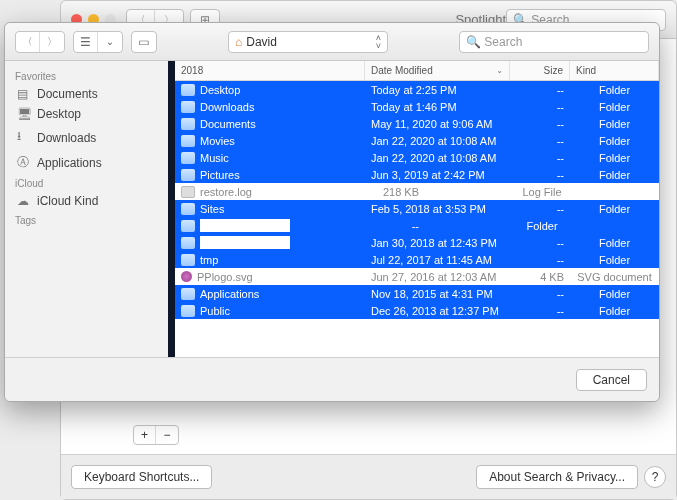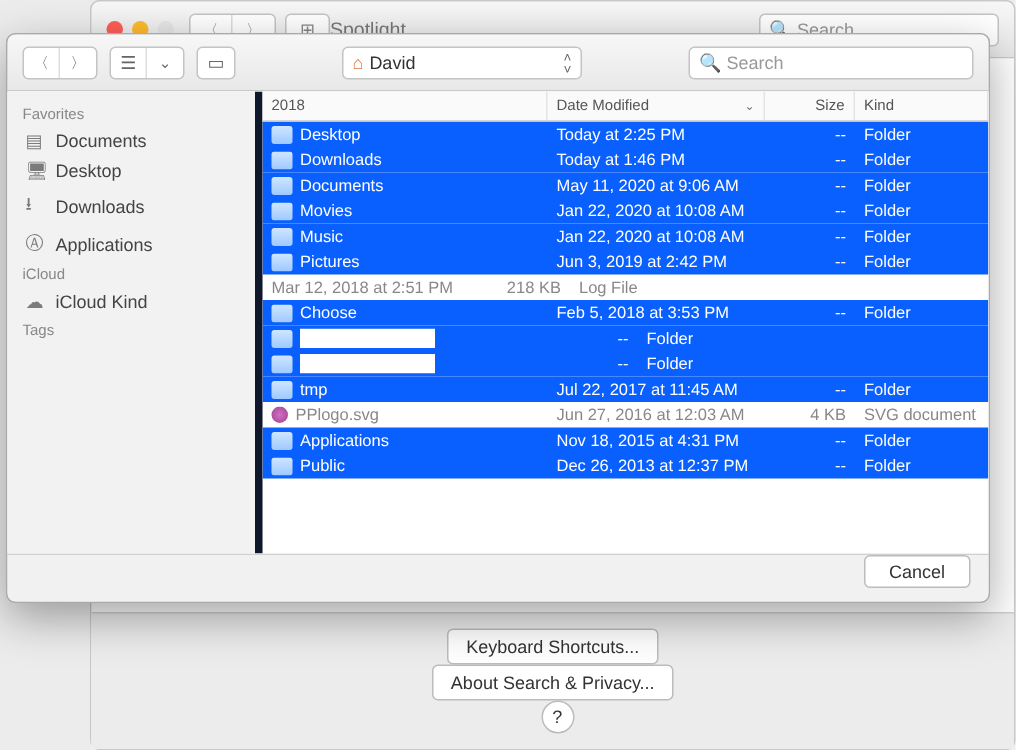--- a/index.html
+++ b/index.html
@@ -5,65 +5,65 @@
 * { box-sizing: border-box; margin: 0; padding: 0; }
 body { font-family: -apple-system, "Helvetica Neue", Arial, sans-serif; font-size: 12px; background: #ececec; width: 677px; height: 500px; overflow: hidden; position: relative; color: #333; }
 .bg-window { position: absolute; top: 0; left: 60px; right: 0; height: 500px; background: #ececec; border: 1px solid #c9c9c9; border-radius: 6px; }
 .bg-titlebar { height: 38px; display: flex; align-items: center; padding: 0 10px; background: linear-gradient(#f7f7f7,#e8e8e8); border-bottom: 1px solid #c9c9c9; border-radius: 6px 6px 0 0; }
 .traffic { display: flex; gap: 6px; margin-right: 10px; }
 .tl { width: 11px; height: 11px; border-radius: 50%; }
 .tl.r { background: #ff5f57; } .tl.y { background: #febc2e; } .tl.g { background: #e6e6e6; }
 .bg-group { display: flex; border: 1px solid #c4c4c4; border-radius: 4px; height: 22px; background: #fff; }
 .bg-btn { width: 28px; display: flex; align-items: center; justify-content: center; color: #888; border-right: 1px solid #ddd; }
 .bg-btn:last-child { border-right: none; }
-.bg-title { flex: 1; text-align: left; color: #777; font-size: 13px; text-decoration: underline; }
+.bg-title { flex: 1; text-align: right; color: #777; font-size: 13px; text-decoration: underline; }
 .bg-search { width: 160px; height: 22px; border: 1px solid #c4c4c4; border-radius: 4px; background: #fff; display: flex; align-items: center; padding: 0 6px; color: #999; }
 .bg-body { position: absolute; top: 38px; left: 0; right: 0; bottom: 0; background: #fff; }
-.bg-bottom { position: absolute; bottom: 0; left: 0; right: 0; padding: 10px; display: flex; align-items: center; background: #ececec; border-top: 1px solid #d0d0d0; flex-direction: column; }
+.bg-bottom { position: absolute; bottom: 0; left: 0; right: 0; padding: 10px; display: flex; align-items: center; background: #ececec; border-top: 1px solid #d0d0d0; }
 .pill-btn { background: #fff; border: 1px solid #bcbcbc; border-radius: 4px; height: 24px; padding: 0 12px; font-size: 12px; display: flex; align-items: center; }
 .help-btn { width: 22px; height: 22px; border: 1px solid #bcbcbc; border-radius: 50%; display: flex; align-items: center; justify-content: center; margin-left: 6px; background: #fff; }
 .plusminus { display: flex; border: 1px solid #c4c4c4; border-radius: 4px; background: #fff; height: 20px; margin-left: 2px; }
 .plusminus > div { width: 22px; display: flex; align-items: center; justify-content: center; border-right: 1px solid #ddd; }
 .plusminus > div:last-child { border-right: none; }
 .sheet { position: absolute; top: 22px; left: 4px; width: 656px; height: 380px; background: #f5f5f5; border: 1px solid #aaa; border-radius: 6px; box-shadow: 0 10px 30px rgba(0,0,0,0.35); display: flex; flex-direction: column; }
 .sheet-toolbar { height: 38px; background: linear-gradient(#f7f7f7,#e8e8e8); border-bottom: 1px solid #c9c9c9; border-radius: 6px 6px 0 0; display: flex; align-items: center; padding: 0 10px; gap: 8px; }
 .nav-group, .view-group { display: flex; border: 1px solid #c4c4c4; border-radius: 4px; height: 22px; background: #fff; }
 .nav-group > div, .view-group > div { width: 24px; display: flex; align-items: center; justify-content: center; border-right: 1px solid #ddd; color: #666; }
 .nav-group > div:last-child, .view-group > div:last-child { border-right: none; }
 .path-popup { width: 160px; height: 22px; border: 1px solid #c4c4c4; border-radius: 4px; background: #fff; display: flex; align-items: center; padding: 0 6px; margin: 0 auto; }
 .path-popup .home-ic { color: #e07a3a; margin-right: 4px; }
 .path-popup .arrows { margin-left: auto; font-size: 9px; color: #666; line-height: 8px; }
 .sh-search { width: 190px; height: 22px; border: 1px solid #c4c4c4; border-radius: 4px; background: #fff; display: flex; align-items: center; padding: 0 6px; color: #999; }
 .sheet-body { flex: 1; display: flex; background: #fff; overflow: hidden; }
-.sidebar { width: 170px; background: #f2f2f2; border-right: 5px solid #0f172a; padding: 6px 0; overflow: hidden; }
+.sidebar { width: 170px; background: #f2f2f2; border-right: 7px solid #0f172a; padding: 6px 0; overflow: hidden; }
 .sb-head { font-size: 10px; color: #888; padding: 4px 10px 2px; }
 .sb-item { display: flex; align-items: center; gap: 6px; padding: 3px 12px; color: #444; font-size: 12px; }
 .sb-item .ic { width: 14px; color: #7b7b7b; }
 .list { flex: 1; display: flex; flex-direction: column; font-size: 11px; }
 .list-header { display: flex; height: 20px; border-bottom: 1px solid #d6d6d6; background: #fafafa; font-size: 10px; color: #555; }
 .col { display: flex; align-items: center; padding: 0 6px; border-right: 1px solid #e3e3e3; }
 .col.name { flex: 0 0 190px; text-align: right; }
 .col.date { flex: 0 0 145px; }
 .col.size { flex: 0 0 60px; justify-content: flex-end; }
 .col.kind { flex: 1; }
 .list-body { flex: 1; overflow: auto; }
 .row { display: flex; height: 17px; align-items: center; }
 .row.sel { background: #0a60ff; color: #fff; }
 .row.nsel { color: #888; }
 .cell { padding: 0 6px; overflow: hidden; white-space: nowrap; text-overflow: ellipsis; }
 .cell.name { flex: 0 0 190px; display: flex; align-items: center; gap: 5px; }
 .cell.date { flex: 0 0 145px; }
 .cell.size { flex: 0 0 60px; text-align: right; }
-.cell.kind { flex: 1; }
+.cell.kind { flex: 1; text-align: center; }
 .fic { width: 14px; height: 12px; border-radius: 2px; display: inline-block; }
 .fic.folder-sel { background: linear-gradient(#cfe6ff,#9ec9ff); }
 .fic.doc { background: #ddd; border: 1px solid #bbb; }
 .fic.svg { background: radial-gradient(#d070c0,#a04090); border-radius: 50%; width: 11px; height: 11px; }
 .redact { background: #fff; height: 13px; width: 90px; display: inline-block; }
-.sheet-footer { height: 32px; border-top: 1px solid #d0d0d0; background: #f1f1f1; display: flex; justify-content: flex-end; padding: 0 12px; gap: 4px; border-radius: 0 0 6px 6px; }
+.sheet-footer { height: 44px; border-top: 1px solid #d0d0d0; background: #f1f1f1; display: flex; align-items: center; justify-content: flex-end; padding: 0 12px; gap: 4px; border-radius: 0 0 6px 6px; }
 .btn { height: 22px; padding: 0 16px; border: 1px solid #bcbcbc; border-radius: 4px; background: #fff; font-size: 12px; display: flex; align-items: center; }
 .btn.primary { background: linear-gradient(#4a90ff,#1f6fff); color: #fff; border-color: #1a5de0; }
 .chev { font-size: 10px; }
 .sort-ind { margin-left: auto; font-size: 8px; color: #777; }
 .mag { display: inline-block; }
 </style>
 </head>
 <body>
 
 <div class="bg-window">
@@ -225,46 +225,50 @@
           <div class="row sel">
             <div class="cell name">
               <span class="fic folder-sel"></span>
               <span>Pictures</span>
             </div>
             <div class="cell date">Jun 3, 2019 at 2:42 PM</div>
             <div class="cell size">--</div>
             <div class="cell kind">Folder</div>
           </div>
           <div class="row nsel">
-            <div class="cell date">Mar 12, 2018 at 2:51 PM</div>
+            <div class="cell name">
+              <span class="fic doc"></span>
+              <span>restore.log</span>
+            </div>
             <div class="cell size">218 KB</div>
             <div class="cell kind">Log File</div>
           </div>
           <div class="row sel">
             <div class="cell name">
               <span class="fic folder-sel"></span>
-              <span>Choose</span>
+              <span>Sites</span>
             </div>
             <div class="cell date">Feb 5, 2018 at 3:53 PM</div>
             <div class="cell size">--</div>
             <div class="cell kind">Folder</div>
           </div>
           <div class="row sel">
             <div class="cell name">
               <span class="fic folder-sel"></span>
               <span class="redact"></span>
             </div>
             <div class="cell size">--</div>
             <div class="cell kind">Folder</div>
           </div>
           <div class="row sel">
             <div class="cell name">
               <span class="fic folder-sel"></span>
               <span class="redact"></span>
             </div>
+            <div class="cell date">Jan 30, 2018 at 12:43 PM</div>
             <div class="cell size">--</div>
             <div class="cell kind">Folder</div>
           </div>
           <div class="row sel">
             <div class="cell name">
               <span class="fic folder-sel"></span>
               <span>tmp</span>
             </div>
             <div class="cell date">Jul 22, 2017 at 11:45 AM</div>
             <div class="cell size">--</div>

